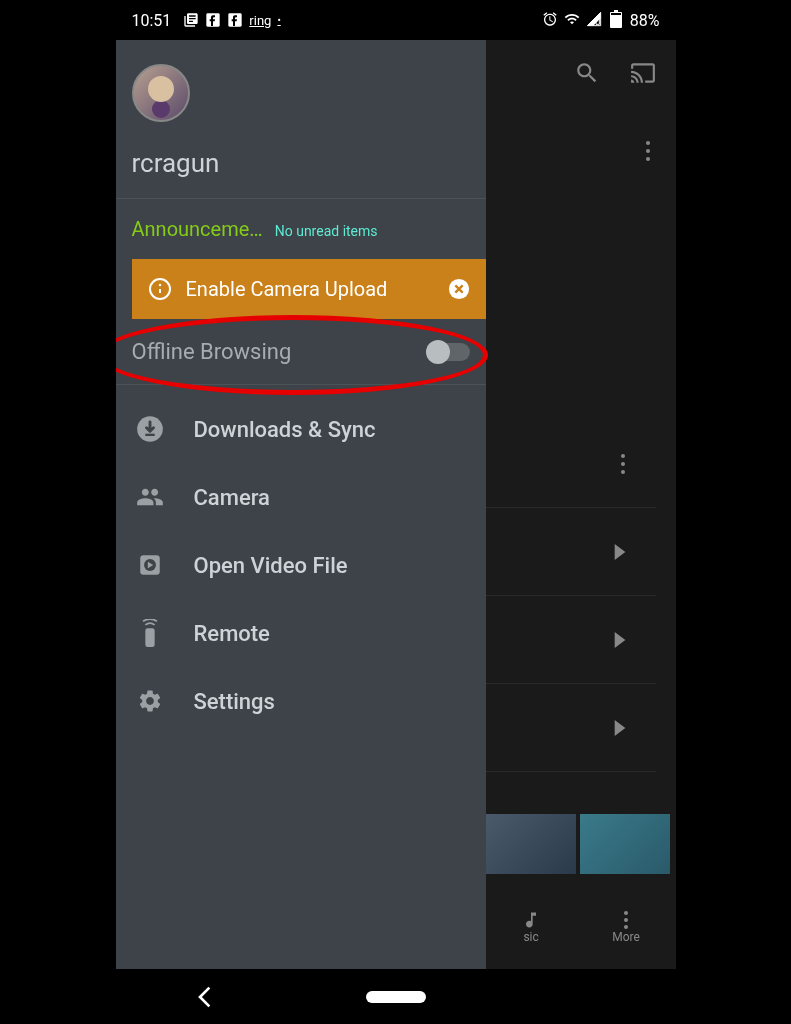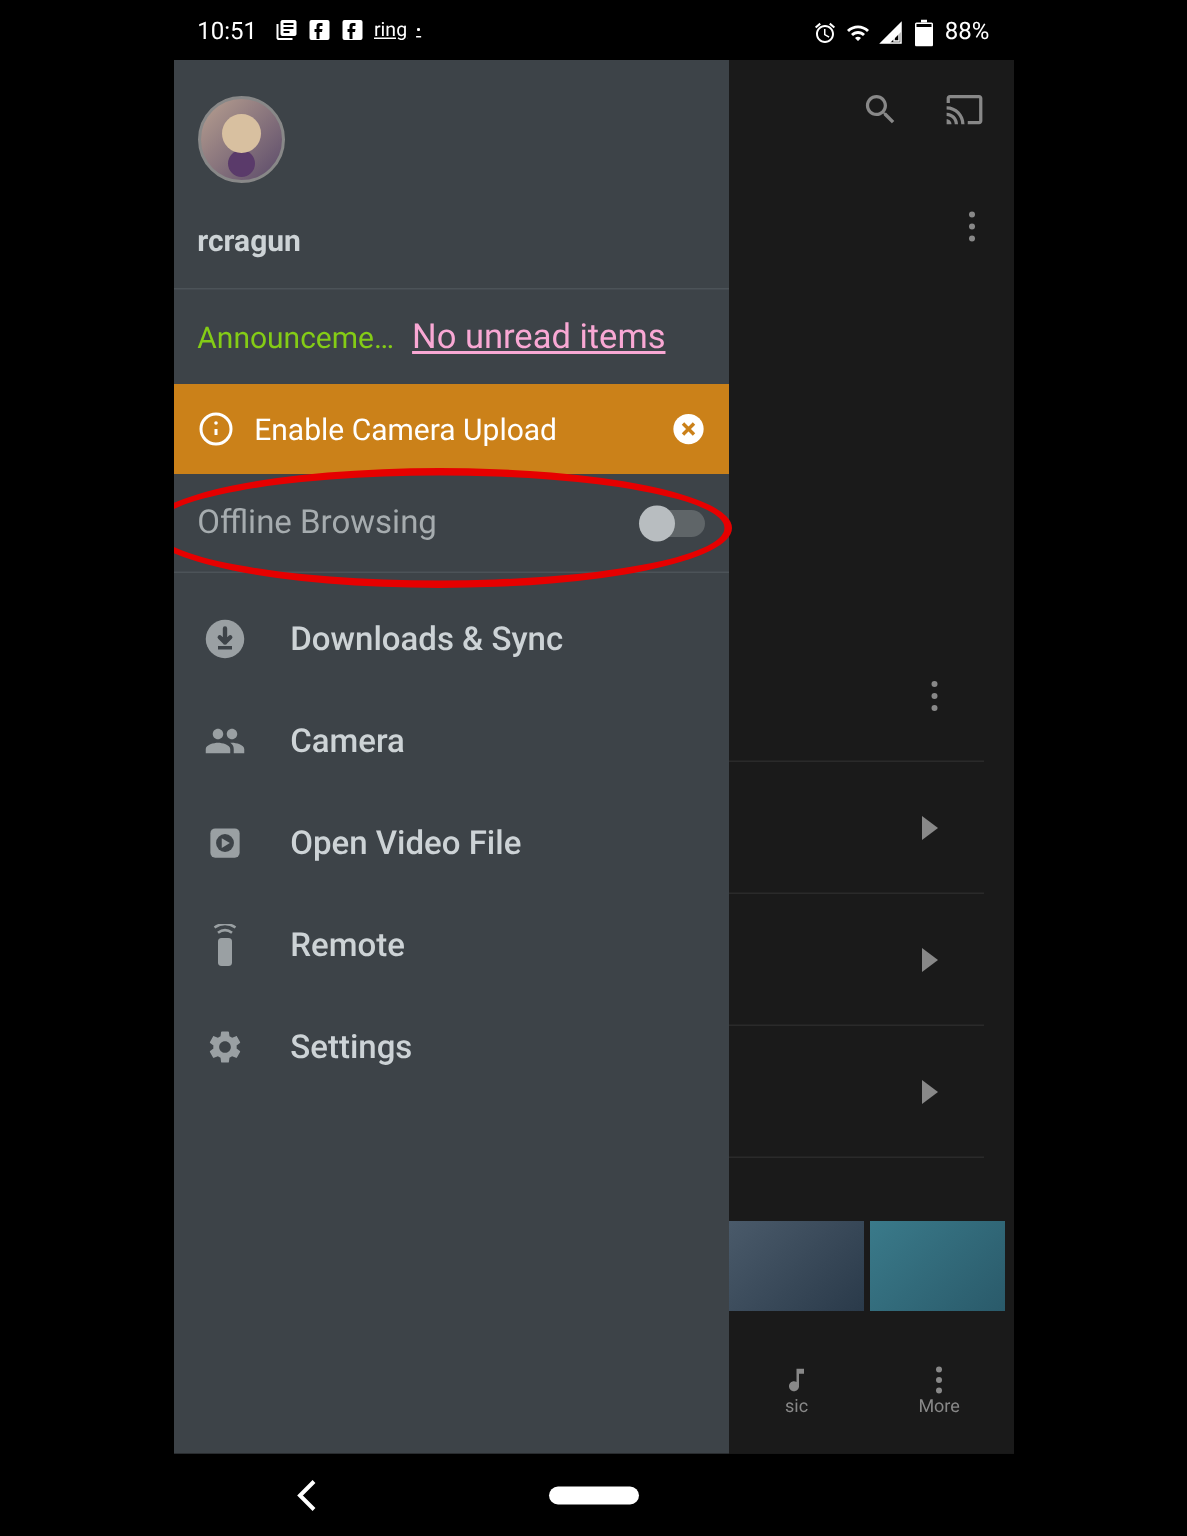--- a/index.html
+++ b/index.html
@@ -39,21 +39,21 @@
     }
     
     .status-left {
       display: flex;
       align-items: center;
       gap: 12px;
     }
     
     .status-right {
       display: flex;
-      align-items: flex-end;
+      align-items: flex-start;
       gap: 6px;
     }
     
     .status-icons {
       display: flex;
       gap: 6px;
       align-items: center;
       text-decoration: underline;
     }
     
@@ -184,54 +184,54 @@
       transform: translateX(-50%);
       width: 26px;
       height: 26px;
       border-radius: 50%;
       background: #d8c0a0;
       box-shadow: 0 20px 0 -4px #5a3a6a;
     }
     
     .username {
       color: #cdd3d6;
-      font-size: 20px;
-      font-weight: 700;
+      font-size: 26px;
+      font-weight: 400;
     }
     
     .drawer-section {
       border-top: 1px solid #4c5358;
     }
     
     .announcements {
       padding: 18px 16px;
       display: flex;
       align-items: baseline;
       gap: 12px;
     }
     
     .announcements-label {
       color: #84cc16;
       font-size: 20px;
     }
     
     .announcements-status {
-      color: #f9a8d4;
-      font-size: 23px;
-      text-decoration: underline;
+      color: #5eead4;
+      font-size: 14px;
     }
     
     .camera-upload-banner {
       background: #cb8119;
       padding: 18px 16px;
       display: flex;
       align-items: center;
       gap: 14px;
       color: #fff;
       font-size: 20px;
+      margin-left: 16px;
     }
     
     .camera-upload-banner .banner-close {
       margin-left: auto;
     }
     
     .offline-section {
       padding: 20px 16px;
       display: flex;
       align-items: center;

